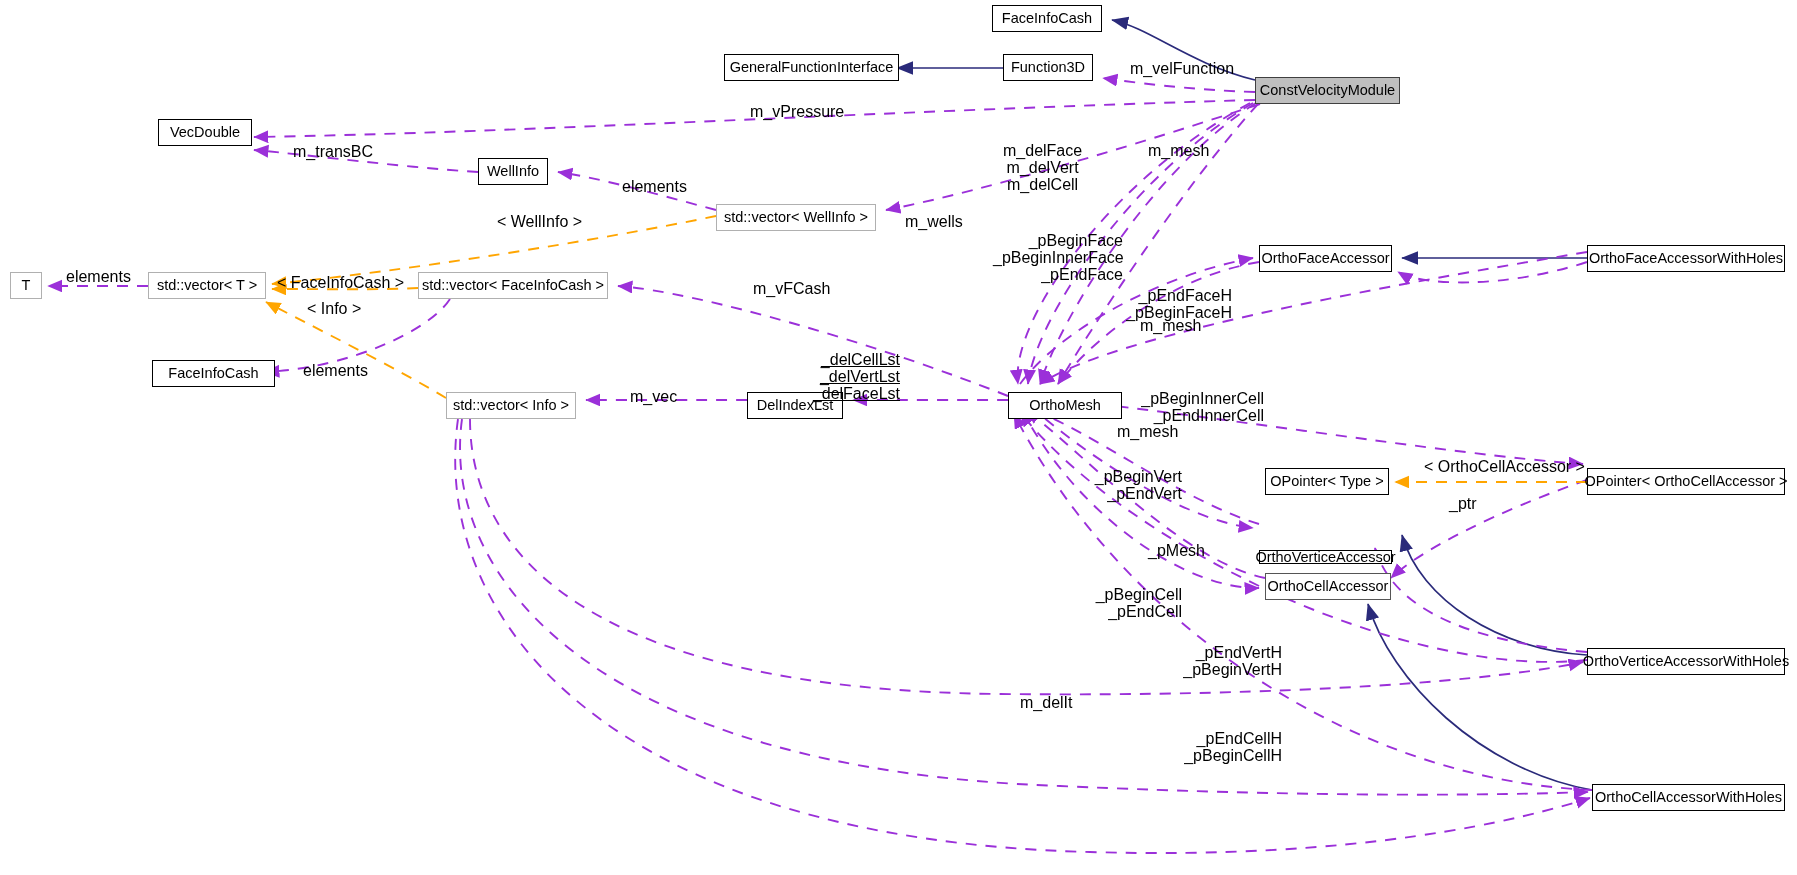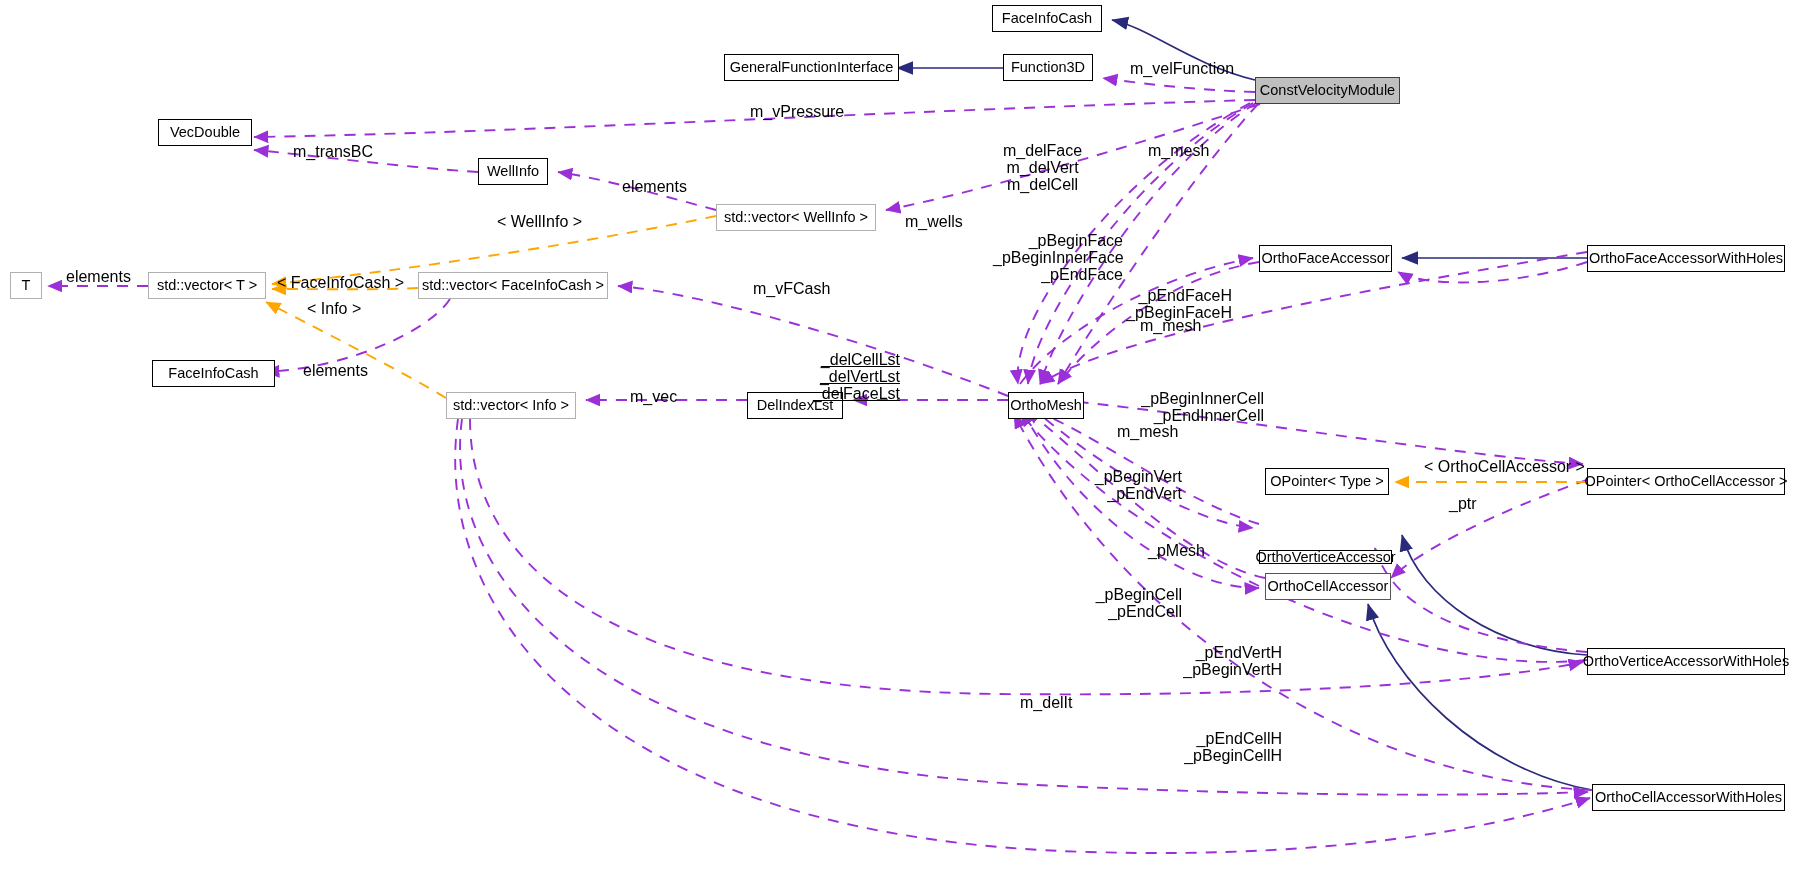--- a/index.html
+++ b/index.html
@@ -162,21 +162,21 @@
   </div>
   <div class="node plain" style="left:152px;top:360px;width:123px;height:27px;">
     <span>FaceInfoCash</span>
   </div>
   <div class="node lightgray" style="left:446px;top:392px;width:130px;height:27px;">
     <span>std::vector&lt; Info &gt;</span>
   </div>
   <div class="node plain" style="left:747px;top:392px;width:96px;height:27px;">
     <span>DelIndexLst</span>
   </div>
-  <div class="node plain" style="left:1008px;top:392px;width:76px;height:27px;">
+  <div class="node plain" style="left:1008px;top:392px;width:114px;height:27px;">
     <span>OrthoMesh</span>
   </div>
   <div class="node plain" style="left:1265px;top:468px;width:124px;height:27px;">
     <span>OPointer&lt; Type &gt;</span>
   </div>
   <div class="node plain" style="left:1587px;top:468px;width:198px;height:27px;">
     <span>OPointer&lt; OrthoCellAccessor &gt;</span>
   </div>
   <div class="node plain" style="left:1259px;top:518px;width:133px;height:14px;margin-top:32px;">
     <span>OrthoVerticeAccessor</span>

